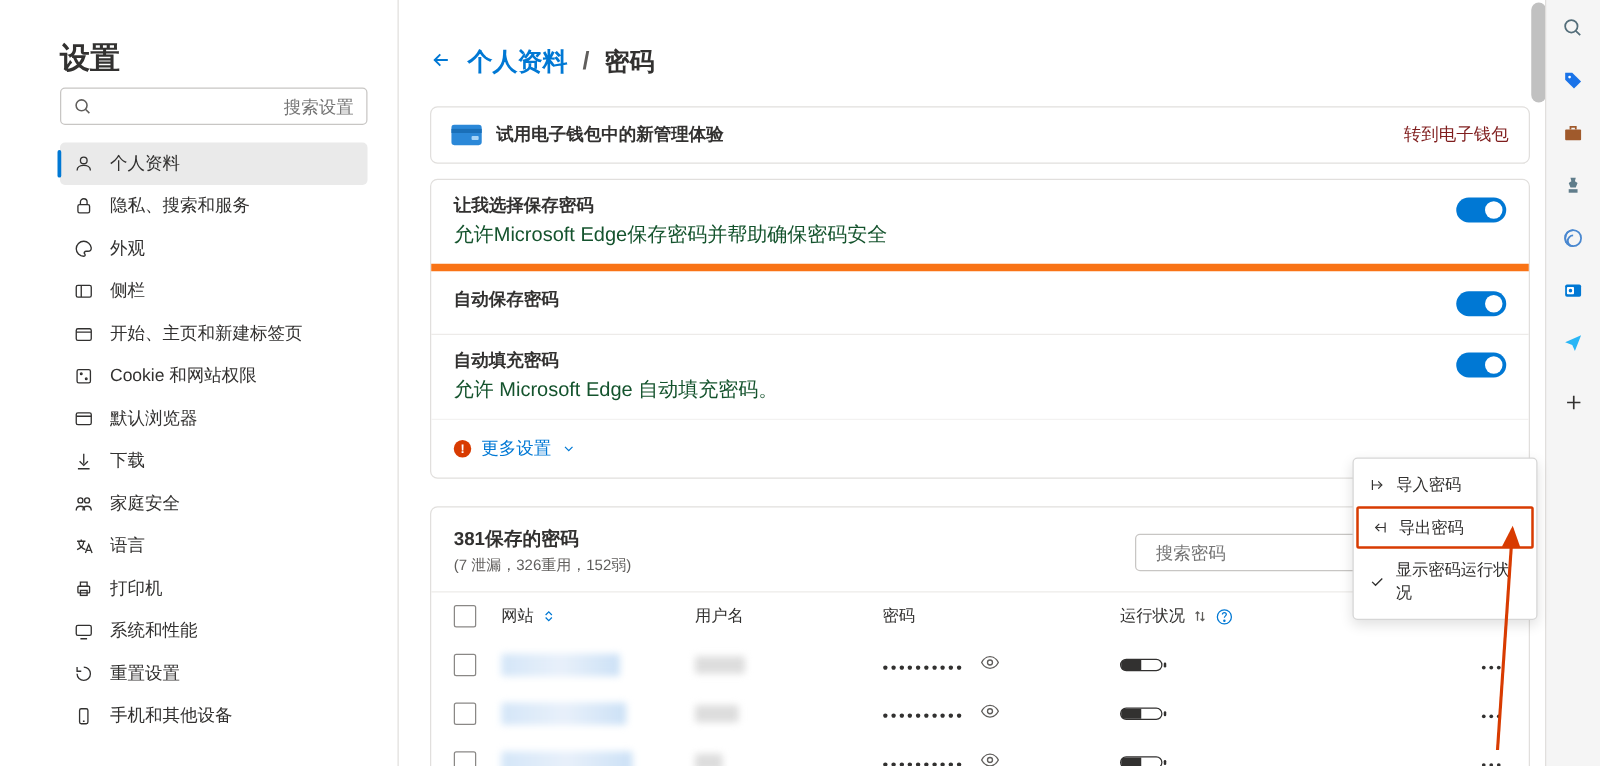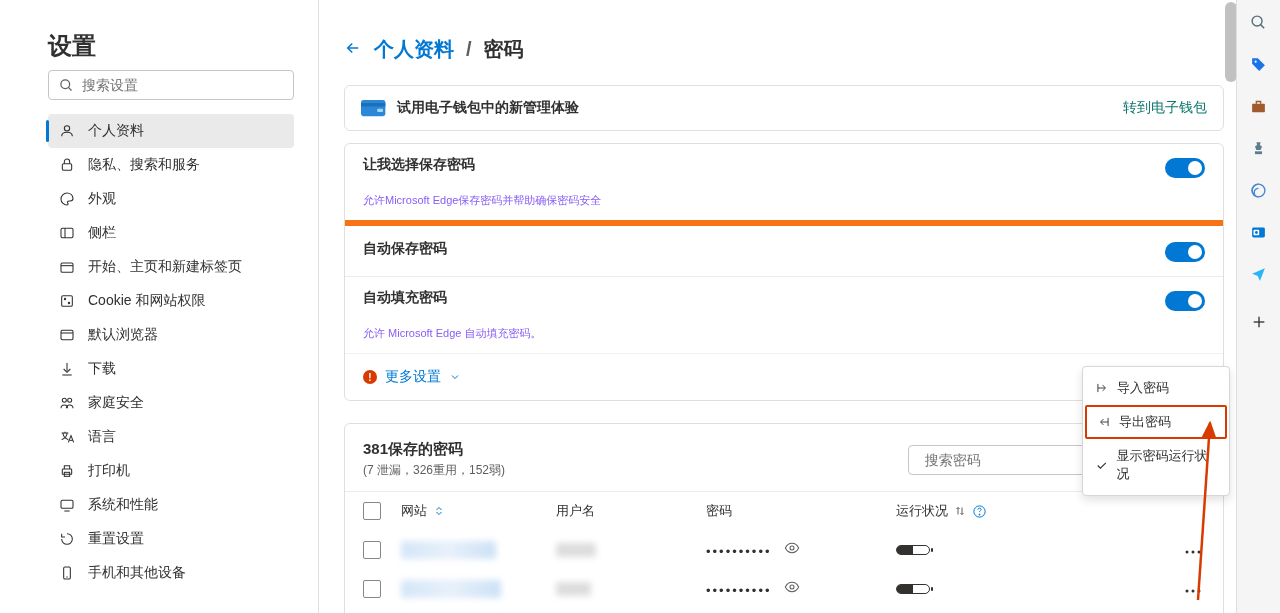--- a/index.html
+++ b/index.html
@@ -2,45 +2,45 @@
 <html><head>
 <meta charset="utf-8">
 <style>
 * { box-sizing: border-box; margin: 0; padding: 0; }
 body { font-family: "Segoe UI", "Microsoft YaHei", sans-serif; font-size: 14px; color: #323130; background: #fff; overflow: hidden; }
 .app { display: flex; width: 1280px; height: 613px; position: relative; }
 .sidebar { width: 318px; padding: 30px 24px 0 48px; overflow-y: auto; }
 .sidebar-title { font-size: 24px; font-weight: 600; margin-bottom: 8px; }
 .search-wrap { display: flex; align-items: center; border: 1px solid #c8c6c4; border-radius: 4px; padding: 6px 10px; margin-bottom: 14px; }
 .search-wrap svg { flex-shrink: 0; }
-.search-wrap input { border: none; outline: none; font-size: 14px; margin-left: 8px; flex: 1; background: transparent; }
+.search-wrap input { border: none; outline: none; font-size: 14px; margin-left: 8px; flex: 1; background: transparent; text-align: right; }
 .nav-list { list-style: none; }
 .nav-item { display: flex; align-items: center; padding: 8px 10px; border-radius: 4px; cursor: pointer; gap: 12px; }
 .nav-item.active { background: #eaeaea; position: relative; }
 .nav-item.active::before { content: ""; position: absolute; left: -2px; top: 6px; bottom: 6px; width: 3px; background: #0078d4; border-radius: 2px; }
 .nav-icon { width: 18px; height: 18px; display: flex; align-items: center; justify-content: center; flex-shrink: 0; }
 .divider-v { position: absolute; left: 318px; top: 0; bottom: 0; width: 1px; background: #e1dfdd; }
 .scroll-v { position: absolute; right: 43px; top: 2px; width: 12px; height: 80px; background: #c1c1c1; border-radius: 6px; }
 .main { flex: 1; padding: 36px 56px 0 26px; overflow: hidden; }
 .breadcrumb { display: flex; align-items: center; gap: 12px; margin-bottom: 22px; }
 .back-arrow { color: #0078d4; cursor: pointer; }
 .crumb-link { color: #0078d4; font-size: 20px; font-weight: 600; cursor: pointer; }
 .crumb-sep { color: #605e5c; font-size: 20px; font-weight: 600; }
 .crumb-cur { font-size: 20px; font-weight: 600; }
 .card { border: 1px solid #e1dfdd; border-radius: 6px; margin-bottom: 12px; background: #fff; }
 .banner { display: flex; align-items: center; padding: 12px 16px; }
 .wallet-icon { width: 26px; height: 20px; margin-right: 10px; }
 .banner-text { font-weight: 600; flex: 1; }
-.banner-link { color: #0f766e; cursor: pointer; }
+.banner-link { color: #7f1d1d; cursor: pointer; }
 .setting-row { padding: 12px 18px; display: flex; align-items: flex-start; }
 .setting-row + .setting-row { border-top: 1px solid #edebe9; }
 .setting-row.compact { border-top: 6px solid #f97316; padding: 14px 18px; }
 .setting-text { flex: 1; }
 .setting-title { font-weight: 600; }
-.setting-desc { color: #8b5cf6; font-size: 11px; margin-top: 19px; }
+.setting-desc { color: #14532d; font-size: 16px; margin-top: 4px; }
 .toggle { width: 40px; height: 20px; background: #0078d4; border-radius: 10px; position: relative; cursor: pointer; flex-shrink: 0; margin-top: 2px; }
 .toggle::after { content: ""; position: absolute; right: 3px; top: 3px; width: 14px; height: 14px; background: #fff; border-radius: 50%; }
 .more-row { display: flex; align-items: center; padding: 14px 18px; gap: 8px; color: #0078d4; cursor: pointer; border-top: 1px solid #f3f2f1; }
 .info-dot { width: 14px; height: 14px; background: #d83b01; border-radius: 50%; display: flex; align-items: center; justify-content: center; color: #fff; font-size: 10px; font-weight: bold; }
 .passwords-section { margin-top: 22px; border: 1px solid #e1dfdd; border-radius: 6px; padding: 16px 0 0; }
 .pw-header { display: flex; align-items: center; padding: 0 18px 12px; }
 .pw-title-block { flex: 1; }
 .pw-title { font-weight: 600; font-size: 15px; }
 .pw-sub { font-size: 12px; color: #605e5c; margin-top: 3px; }
 .pw-search { display: flex; align-items: flex-end; border: 1px solid #c8c6c4; border-radius: 4px; padding: 6px 10px; width: 180px; }

